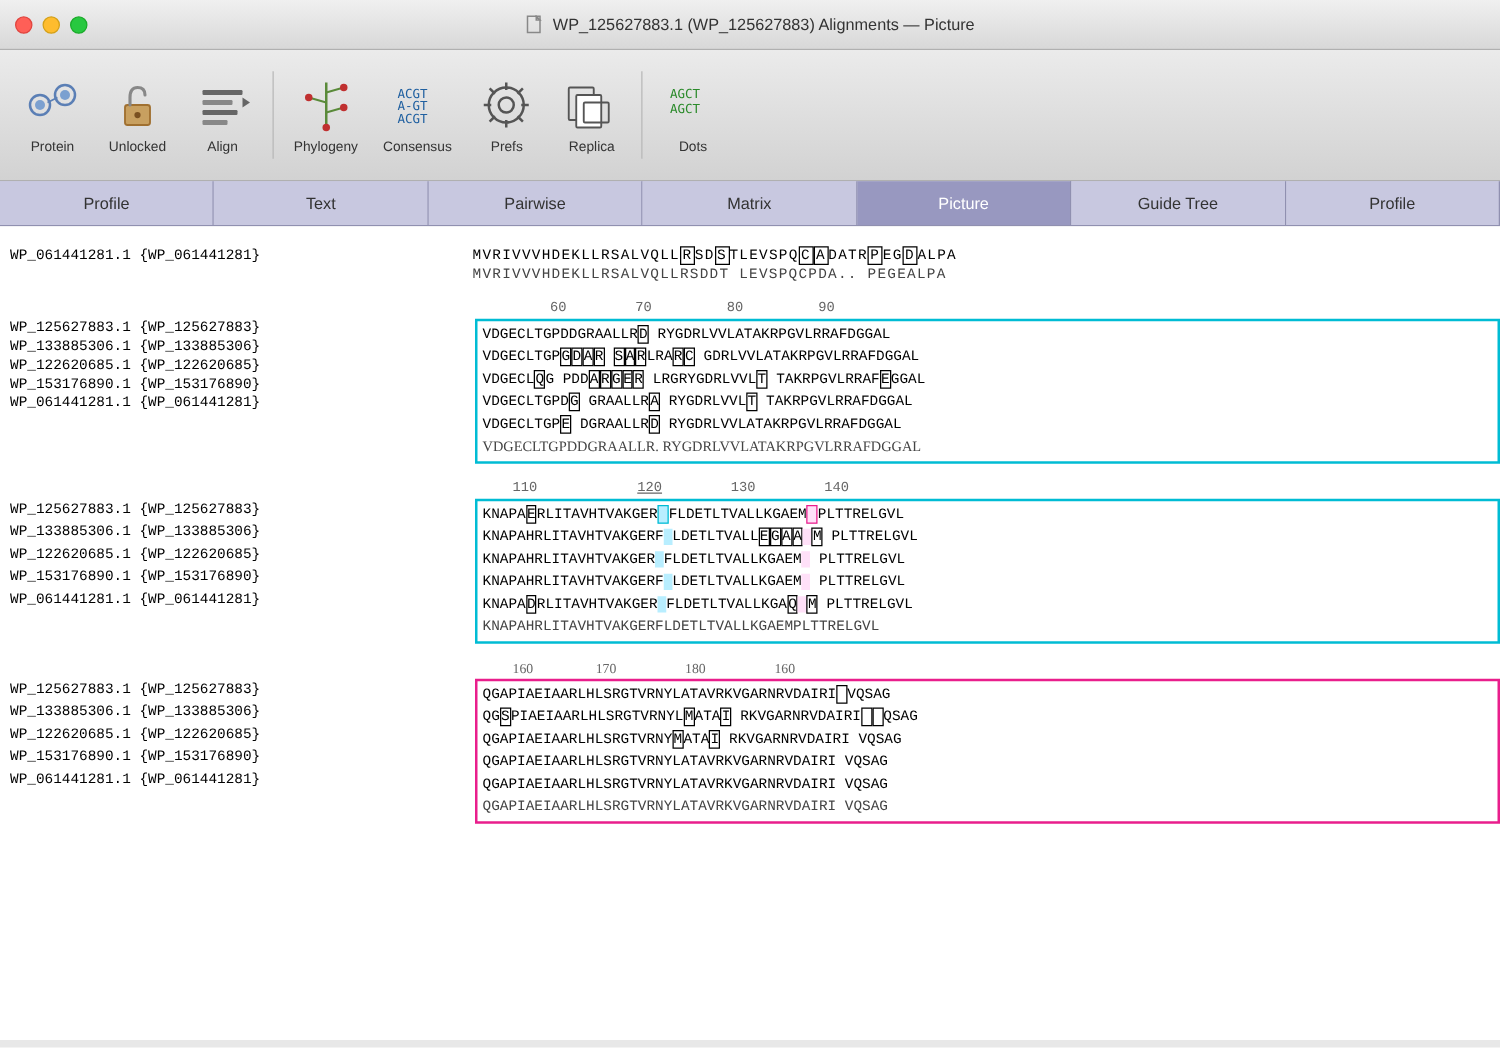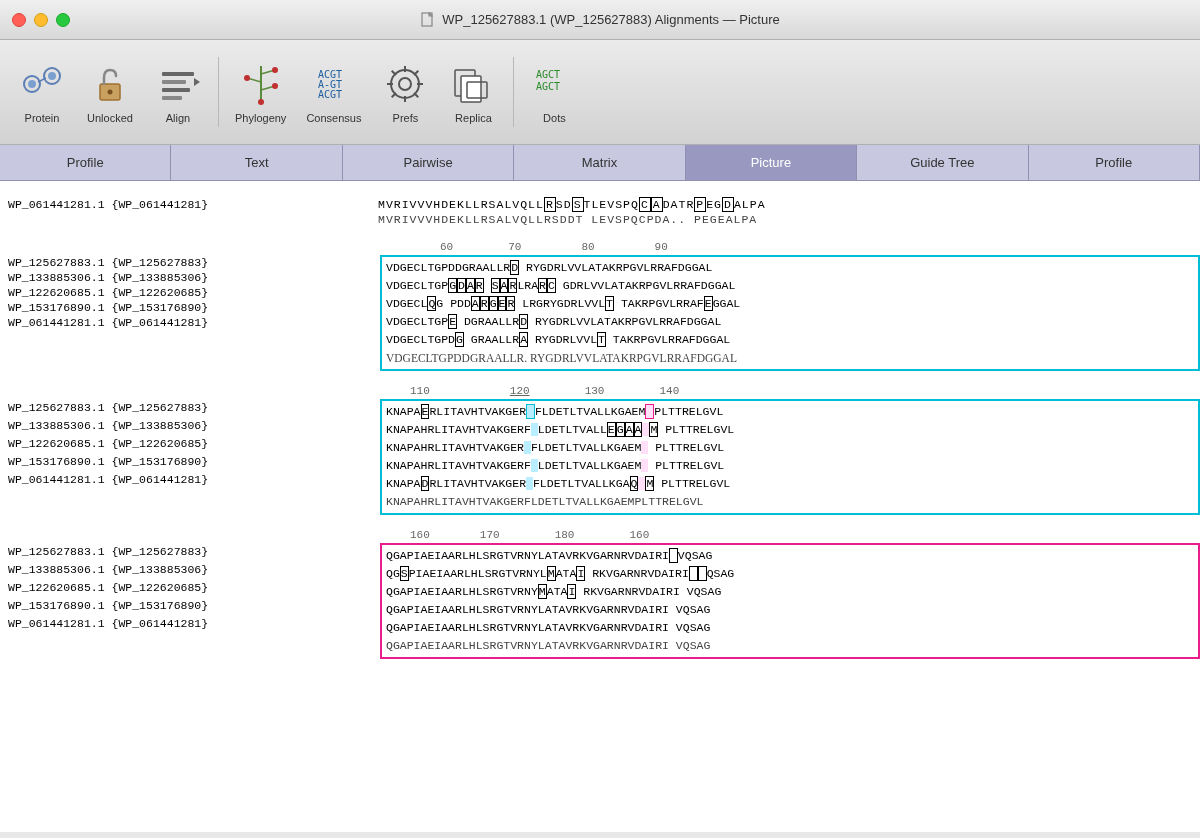--- a/index.html
+++ b/index.html
@@ -331,22 +331,22 @@
         </div>
         <div class="seq-row">
           <div class="seq-name"></div>
         </div>
       </div>
       <div style="border:2px solid #00bcd4;padding:2px 0;flex:1;">
         <div style="font-family:'Courier New',monospace;font-size:11.5px;line-height:18px;padding:0 4px;">
           <div>VDGECLTGPDDGRAALLR<span style="border:1px solid #000;padding:0 0px;">D</span>&nbsp;RYGDRLVVLATAKRPGVLRRAFDGGAL</div>
           <div>VDGECLTGP<span style="border:1px solid #000;padding:0 0px;">G</span><span style="border:1px solid #000;padding:0 0px;">D</span><span style="border:1px solid #000;padding:0 0px;">A</span><span style="border:1px solid #000;padding:0 0px;">R</span>&nbsp;<span style="border:1px solid #000;padding:0 0px;">S</span><span style="border:1px solid #000;padding:0 0px;">A</span><span style="border:1px solid #000;padding:0 0px;">R</span>LRA<span style="border:1px solid #000;padding:0 0px;">R</span><span style="border:1px solid #000;padding:0 0px;">C</span>&nbsp;GDRLVVLATAKRPGVLRRAFDGGAL</div>
           <div>VDGECL<span style="border:1px solid #000;padding:0 0px;">Q</span>G&nbsp;PDD<span style="border:1px solid #000;padding:0 0px;">A</span><span style="border:1px solid #000;padding:0 0px;">R</span><span style="border:1px solid #000;padding:0 0px;">G</span><span style="border:1px solid #000;padding:0 0px;">E</span><span style="border:1px solid #000;padding:0 0px;">R</span>&nbsp;LRGRYGDRLVVL<span style="border:1px solid #000;padding:0 0px;">T</span>&nbsp;TAKRPGVLRRAF<span style="border:1px solid #000;padding:0 0px;">E</span>GGAL</div>
+          <div>VDGECLTGPD<span style="border:1px solid #000;padding:0 0px;">G</span>&nbsp;GRAALLR<span style="border:1px solid #000;padding:0 0px;">A</span>&nbsp;RYGDRLVVL<span style="border:1px solid #000;padding:0 0px;">T</span>&nbsp;TAKRPGVLRRAFDGGAL</div>
           <div>VDGECLTGP<span style="border:1px solid #000;padding:0 0px;">E</span>&nbsp;DGRAALLR<span style="border:1px solid #000;padding:0 0px;">D</span>&nbsp;RYGDRLVVLATAKRPGVLRRAFDGGAL</div>
-          <div>VDGECLTGPD<span style="border:1px solid #000;padding:0 0px;">G</span>&nbsp;GRAALLR<span style="border:1px solid #000;padding:0 0px;">A</span>&nbsp;RYGDRLVVL<span style="border:1px solid #000;padding:0 0px;">T</span>&nbsp;TAKRPGVLRRAFDGGAL</div>
           <div style="color:#444;font-family:Liberation Serif, serif;">VDGECLTGPDDGRAALLR.&nbsp;RYGDRLVVLATAKRPGVLRRAFDGGAL</div>
         </div>
       </div>
     </div>
   </div>
 
   <div class="group-container" style="padding:4px 0;">
     <div style="display:flex;padding-left:380px;font-size:11px;color:#666;margin-bottom:2px;font-family:'Courier New',monospace;">
       <span style="margin-left:30px;">110</span>
       <span style="margin-left:80px;text-decoration:underline;">120</span>
@@ -371,21 +371,21 @@
           <div>KNAPAHRLITAVHTVAKGER<span style="background:#b8eeff;">&nbsp;</span>FLDETLTVALLKGAEM<span style="background:#ffe0f8;">&nbsp;</span>&nbsp;PLTTRELGVL</div>
           <div>KNAPAHRLITAVHTVAKGERF<span style="background:#b8eeff;">&nbsp;</span>LDETLTVALLKGAEM<span style="background:#ffe0f8;">&nbsp;</span>&nbsp;PLTTRELGVL</div>
           <div>KNAPA<span style="border:1px solid #000;padding:0 0px;">D</span>RLITAVHTVAKGER<span style="background:#b8eeff;">&nbsp;</span>FLDETLTVALLKGA<span style="border:1px solid #000;padding:0 0px;">Q</span><span style="background:#ffe0f8;">&nbsp;</span><span style="border:1px solid #000;padding:0 0px;">M</span>&nbsp;PLTTRELGVL</div>
           <div style="color:#444;">KNAPAHRLITAVHTVAKGERFLDETLTVALLKGAEMPLTTRELGVL</div>
         </div>
       </div>
     </div>
   </div>
 
   <div class="group-container" style="padding:4px 0;">
-    <div style="display:flex;padding-left:380px;font-size:11px;color:#666;margin-bottom:2px;font-family:Liberation Mono, monospace;">
+    <div style="display:flex;padding-left:380px;font-size:11px;color:#666;margin-bottom:2px;font-family:Liberation Serif, serif;">
       <span style="margin-left:30px;">160</span>
       <span style="margin-left:50px;">170</span>
       <span style="margin-left:55px;">180</span>
       <span style="margin-left:55px;">160</span>
     </div>
     <div style="display:flex;align-items:flex-start;">
       <div style="width:380px;flex-shrink:0;">
         <div style="font-family:'Courier New',monospace;font-size:11.5px;line-height:18px;">
           <div class="seq-name" style="padding-left:8px;">WP_125627883.1 {WP_125627883}</div>
           <div class="seq-name" style="padding-left:8px;">WP_133885306.1 {WP_133885306}</div>

